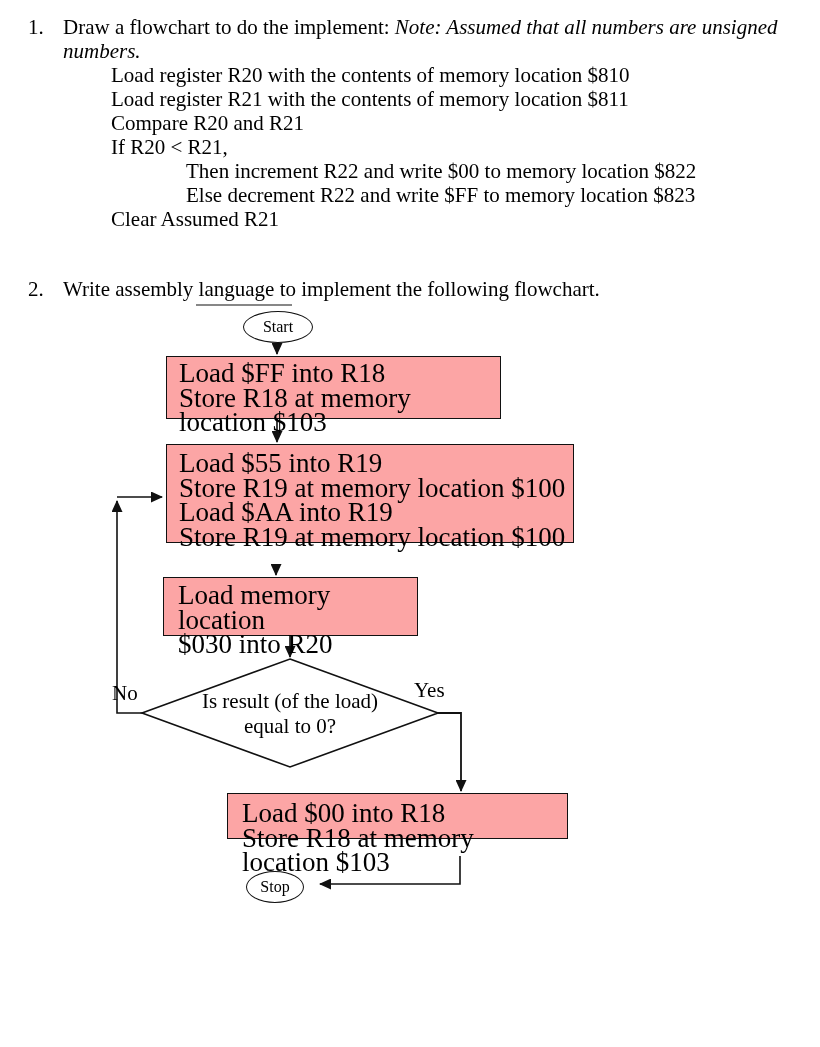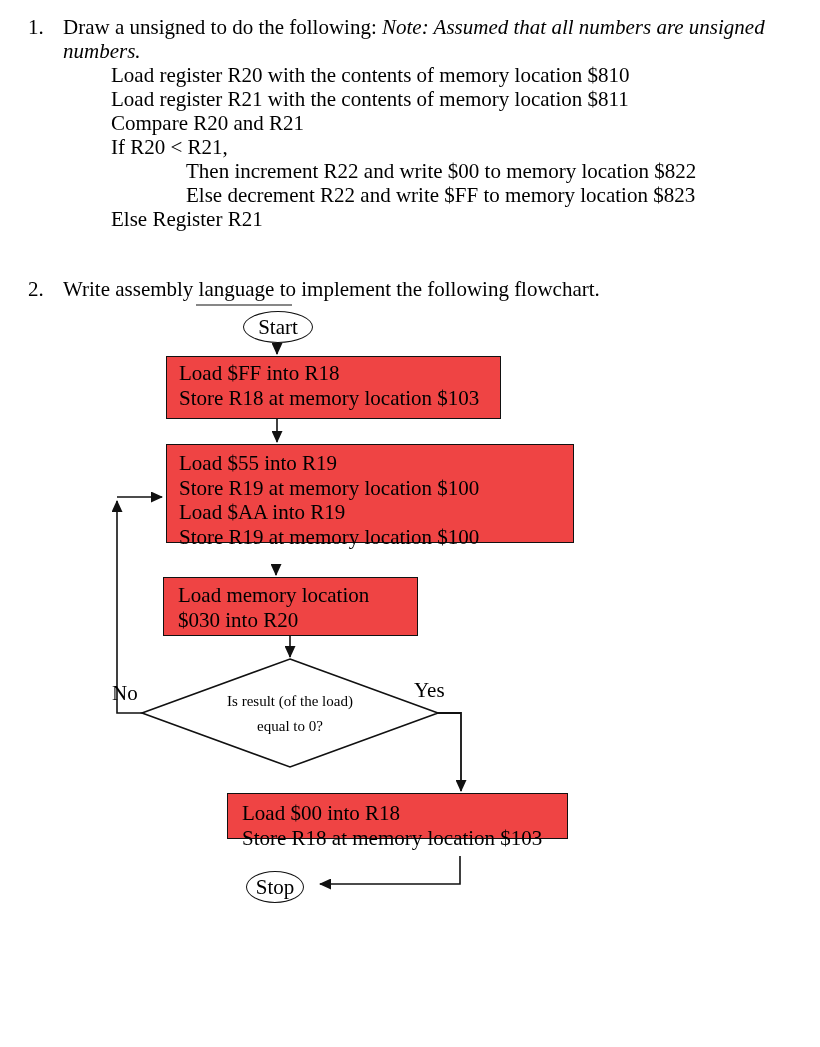--- a/index.html
+++ b/index.html
@@ -25,73 +25,73 @@
   .qtext { width: 722px; }
   .note-italic { font-style: italic; }
   .step { white-space: pre; }
   .step.ind1 { margin-left: 48px; }
   .step.ind2 { margin-left: 123px; }
   
   #fc-lines { position: absolute; left: 0; top: 0; }
   .fc-box {
     position: absolute;
     border: 1.6px solid #111111;
-    background: #ef4444;
+    background: #fca5a5;
     box-sizing: border-box;
-    font-size: 21px;
+    font-size: 27px;
     line-height: 24.5px;
   }
   .fc-oval {
     position: absolute;
     border: 1.6px solid #111111;
     border-radius: 50%;
     background: #ffffff;
     box-sizing: border-box;
     display: flex;
     align-items: center;
     justify-content: center;
-    font-size: 21px;
+    font-size: 16px;
   }
   #box1 { left: 166px; top: 356px; width: 335px; height: 63px; padding: 4px 0 0 12px; }
   #box2 { left: 166px; top: 444px; width: 408px; height: 99px; padding: 6px 0 0 12px; }
   #box3 { left: 163px; top: 577px; width: 255px; height: 59px; padding: 5px 0 0 14px; }
   #box4 { left: 227px; top: 793px; width: 341px; height: 46px; padding: 7px 0 0 14px; }
   #start-oval { left: 243px; top: 311px; width: 70px; height: 32px; }
   #stop-oval  { left: 246px; top: 871px; width: 58px; height: 32px; }
   #decision-text {
     position: absolute;
     left: 170px; top: 689px; width: 240px;
     text-align: center;
-    font-size: 15px;
+    font-size: 21px;
     line-height: 24.5px;
   }
   .branch-label { position: absolute; font-size: 21px; line-height: 24px; }
   #no-label  { left: 112px; top: 681px; }
   #yes-label { left: 414px; top: 678px; }
 </style>
 </head>
 <body>
 
 <div id="page">
 
   <div class="qblock" style="top:15px;">
     <div class="qrow">
       <div class="qnum">1.</div>
-      <div class="qtext"><span>Draw a unsigned to do the following: </span><span class="note-italic">Note: Assumed that all numbers are unsigned numbers.</span></div>
+      <div class="qtext"><span>Draw a flowchart to do the implement: </span><span class="note-italic">Note: Assumed that all numbers are unsigned numbers.</span></div>
     </div>
     <div class="qrow">
       <div class="qnum"></div>
       <div class="qtext">
         <div class="step ind1">Load register R20 with the contents of memory location $810</div>
         <div class="step ind1">Load register R21 with the contents of memory location $811</div>
         <div class="step ind1">Compare R20 and R21</div>
         <div class="step ind1">If R20 &lt; R21,</div>
         <div class="step ind2">Then increment R22 and write $00 to memory location $822</div>
         <div class="step ind2">Else decrement R22 and write $FF to memory location $823</div>
-        <div class="step ind1">Else Register R21</div>
+        <div class="step ind1">Clear Assumed R21</div>
       </div>
     </div>
   </div>
 
   <div class="qblock" style="top:277px;">
     <div class="qrow">
       <div class="qnum">2.</div>
       <div class="qtext">Write assembly language to implement the following flowchart.</div>
     </div>
   </div>

